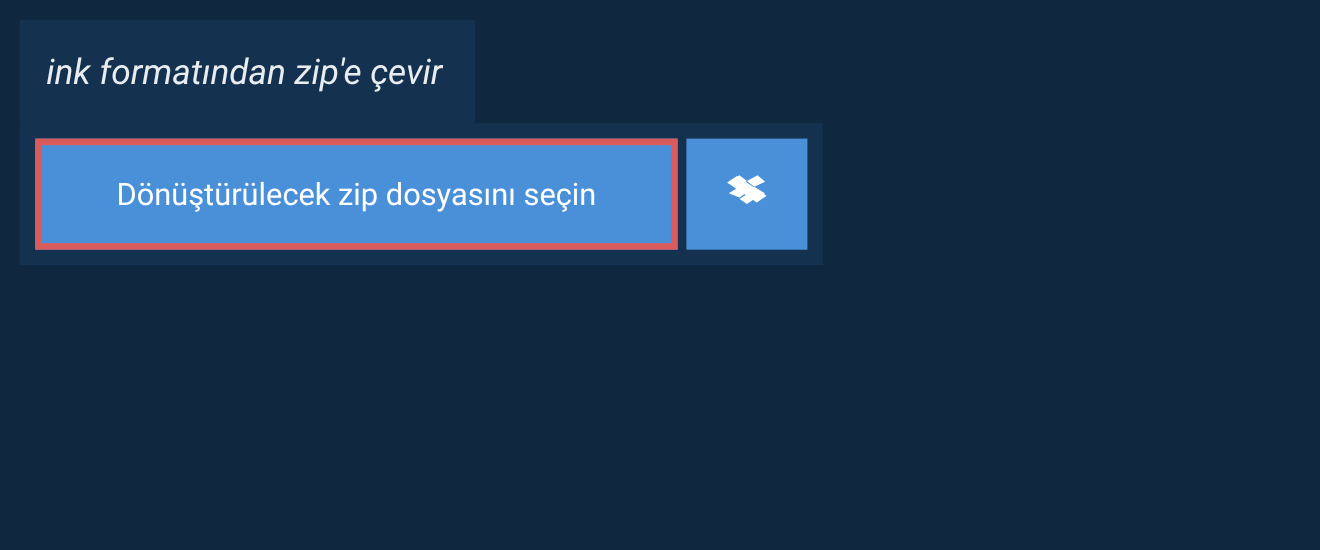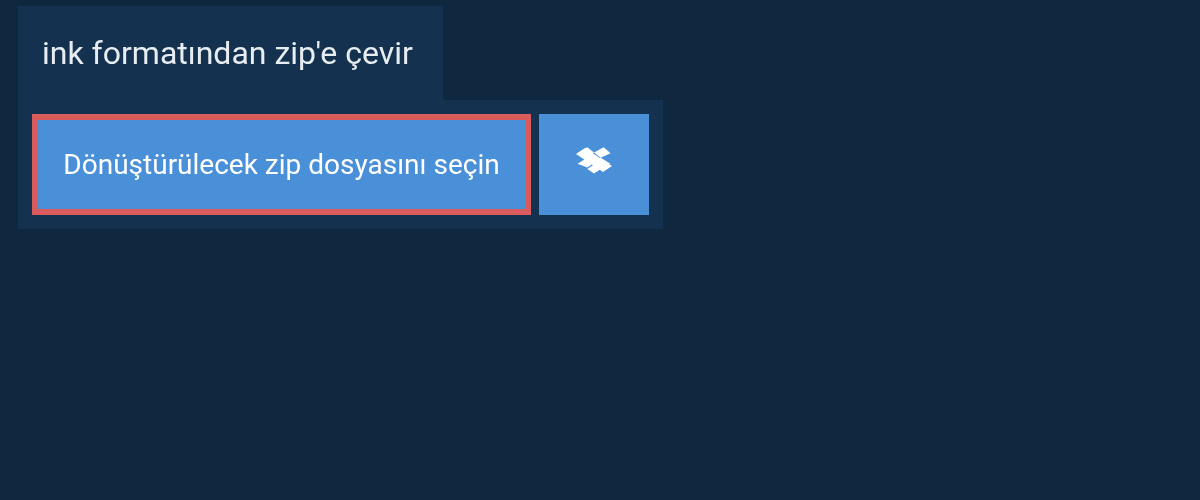--- a/index.html
+++ b/index.html
@@ -11,35 +11,36 @@
       width: 1200px;
       height: 500px;
       background: #0f2840;
       font-family: -apple-system, BlinkMacSystemFont, "Segoe UI", Roboto, Helvetica, Arial, sans-serif;
       overflow: hidden;
     }
     .header-tab {
       background: #14324f;
       display: inline-block;
       padding: 28px 30px 28px 24px;
-      margin-top: 6px;
+      margin-top: 18px;
       margin-left: 18px;
+      font-style: italic;
     }
     .header-tab-text {
       color: #e8edf2;
       font-size: 32px;
       font-weight: 400;
     }
     .upload-panel {
       background: #14324f;
       margin: 0 18px 0 18px;
       padding: 14px 14px 14px 14px;
       display: flex;
       align-items: stretch;
-      width: 645px;
+      width: 730px;
     }
     .select-file-button {
       background: #4a90d9;
       border: 6px solid #d95b5b;
       flex: 1;
       display: flex;
       align-items: center;
       justify-content: center;
       padding: 28px 24px;
       cursor: pointer;

